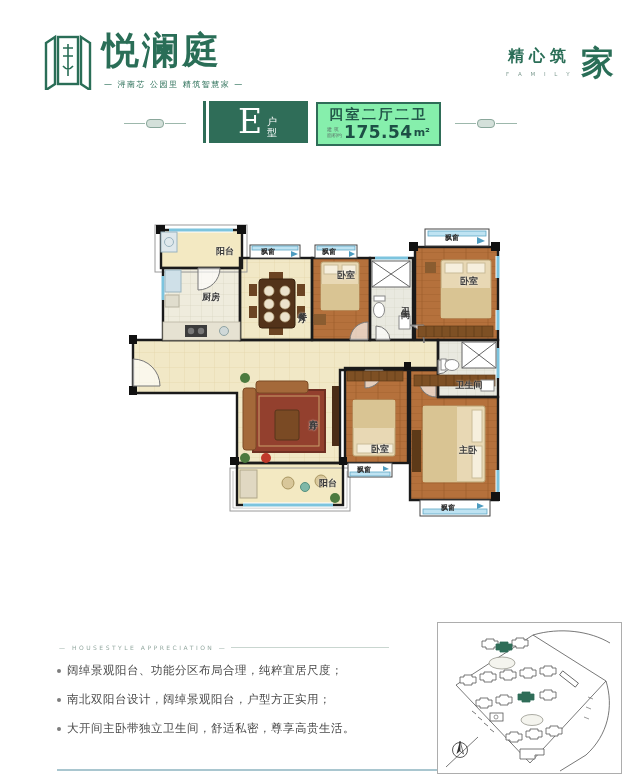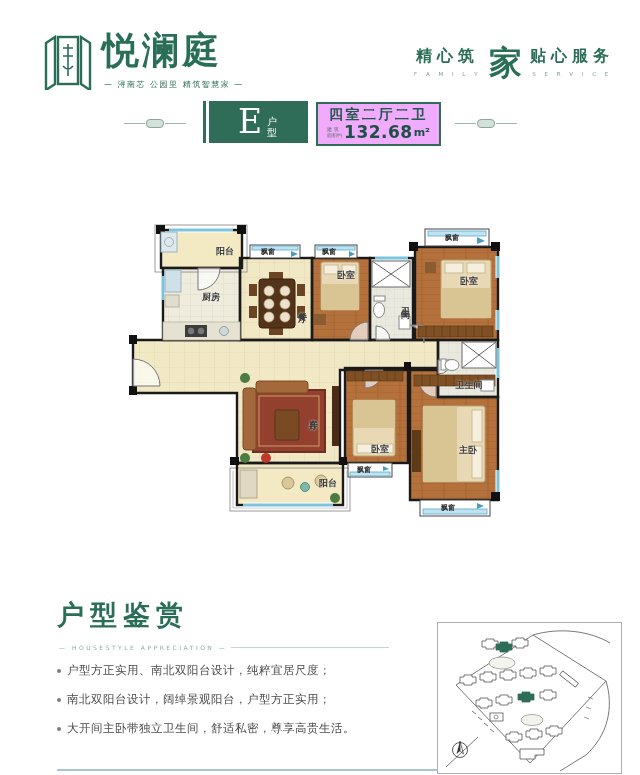--- a/index.html
+++ b/index.html
@@ -19,21 +19,21 @@
 
   
   .deco-line{top:120px;width:62px;height:7px;display:flex;align-items:center;}
   .deco-line .bar{flex:1;height:1px;background:#9db8ac;}
   .deco-line .capsule{width:16px;height:7px;border:1px solid #8aa79b;border-radius:4px;background:#d4e0da;margin:0 1px;}
   .vbar{left:203px;top:101px;width:3px;height:42px;background:#2f6d58;}
   .type-badge{left:209px;top:101px;width:99px;height:42px;background:#2f6d58;color:#fff;
               display:flex;align-items:center;justify-content:center;gap:5px;}
   .type-letter{font-family:"DejaVu Serif",serif;font-size:33px;line-height:1;margin-top:-2px;}
   .type-label{font-size:10px;width:12px;line-height:1.15;letter-spacing:0;margin-top:10px;}
-  .info-box{left:316px;top:102px;width:121px;height:40px;background:#f0abfc;border:2px solid #2f6d58;
+  .info-box{left:316px;top:102px;width:121px;height:40px;background:#86efac;border:2px solid #2f6d58;
             display:flex;flex-direction:column;align-items:center;justify-content:center;}
   .info-rooms{font-size:14px;font-weight:700;color:#23584a;letter-spacing:2.5px;line-height:1.1;}
   .info-area{display:flex;align-items:center;line-height:1;margin-top:1px;}
   .info-prefix{display:flex;flex-direction:column;font-size:5px;color:#5b6e67;margin-right:2px;line-height:1.2;}
   .info-num{font-size:17px;font-weight:800;color:#1d4f45;letter-spacing:0.5px;}
   .info-unit{font-size:11px;font-weight:700;color:#1d4f45;margin-left:1px;text-align:right;}
 
   
   .fp{left:125px;top:218px;width:390px;height:345px;}
   .fp svg{position:absolute;left:0;top:0;}
@@ -73,44 +73,40 @@
     <div class="logo-name">悦澜庭</div>
   </div>
   <div class="abs logo-tagline">— 浔南芯 公园里 精筑智慧家 —</div>
 
   <div class="abs service-block">
     <div class="svc-col">
       <div class="svc-cjk">精心筑</div>
       <div class="svc-en">F A M I L Y</div>
     </div>
     <div class="svc-logo">家</div>
-    <div class="svc-col">
-      <div class="svc-cjk">贴心服务</div>
-      <div class="svc-en">S E R V I C E</div>
-    </div>
   </div>
 
   <div class="abs deco-line" style="left:124px;">
     <div class="bar"></div>
       <div class="capsule"></div>
       <div class="bar"></div>
   </div>
   <div class="abs vbar"></div>
   <div class="abs type-badge">
     <div class="type-letter">E</div>
     <div class="type-label">户型</div>
   </div>
   <div class="abs info-box">
     <div class="info-rooms">四室二厅二卫</div>
     <div class="info-area">
       <div class="info-prefix">
         <span>建 筑</span>
         <span>面积约</span>
       </div>
-      <div class="info-num">132.68</div>
+      <div class="info-num">175.54</div>
       <div class="info-unit">m²</div>
     </div>
   </div>
   <div class="abs deco-line" style="left:455px;">
     <div class="bar"></div>
       <div class="capsule"></div>
       <div class="bar"></div>
   </div>
 
   <div class="abs fp">
@@ -339,29 +335,28 @@
     <div class="rlabel" style="left:251px;top:231px;">卧室</div>
     <div class="rlabel" style="left:340px;top:167px;">卫生间</div>
     <div class="rlabel" style="left:339px;top:232px;">主卧</div>
     <div class="baylabel" style="left:143px;top:34px;">飘窗</div>
     <div class="baylabel" style="left:204px;top:34px;">飘窗</div>
     <div class="baylabel" style="left:327px;top:20px;">飘窗</div>
     <div class="baylabel" style="left:239px;top:252px;">飘窗</div>
     <div class="baylabel" style="left:323px;top:290px;">飘窗</div>
   </div>
 
-  <div class="abs appr-title">户型鉴赏</div>
   <div class="abs appr-sub">
     <span class="appr-sub-text">—  HOUSESTYLE  APPRECIATION  —</span>
     <span class="appr-sub-line"></span>
   </div>
   <div class="abs bullets">
     <div class="bullet">
       <span class="dot"></span>
-      <span class="bullet-text">户型方正实用、南北双阳台设计，纯粹宜居尺度；</span>
+      <span class="bullet-text">阔绰景观阳台、功能分区布局合理，纯粹宜居尺度；</span>
     </div>
     <div class="bullet">
       <span class="dot"></span>
       <span class="bullet-text">南北双阳台设计，阔绰景观阳台，户型方正实用；</span>
     </div>
     <div class="bullet">
       <span class="dot"></span>
       <span class="bullet-text">大开间主卧带独立卫生间，舒适私密，尊享高贵生活。</span>
     </div>
   </div>

